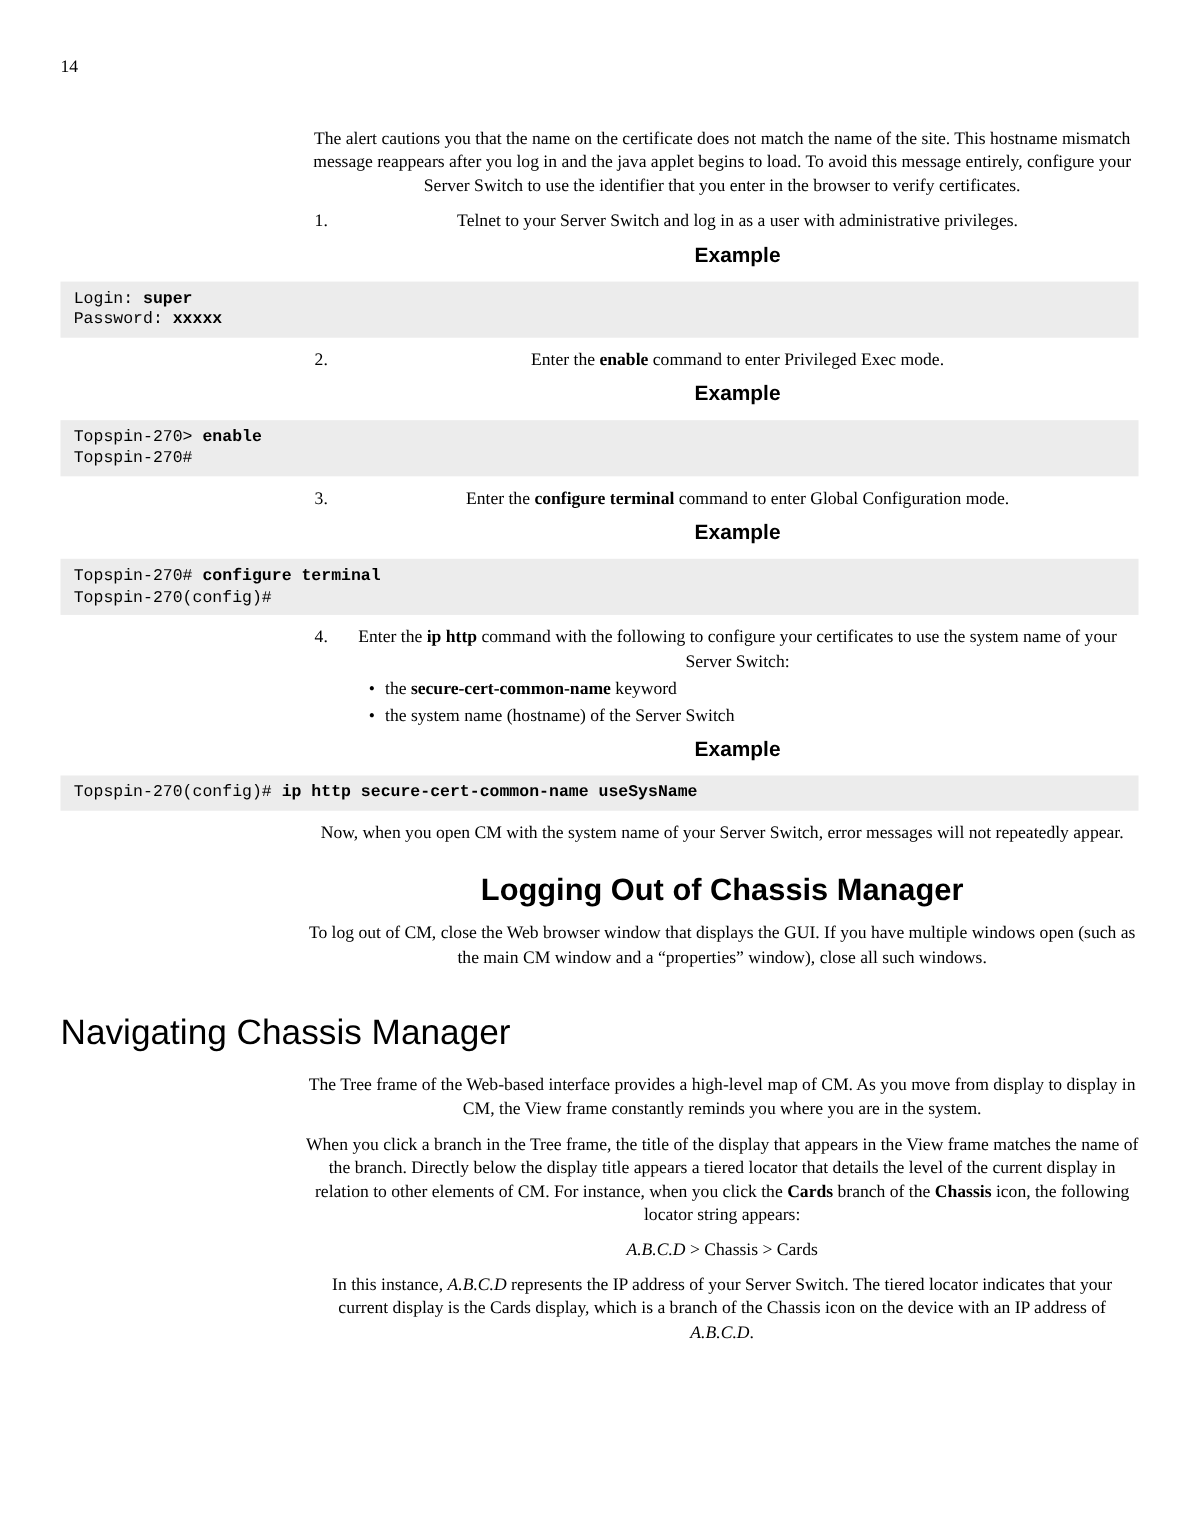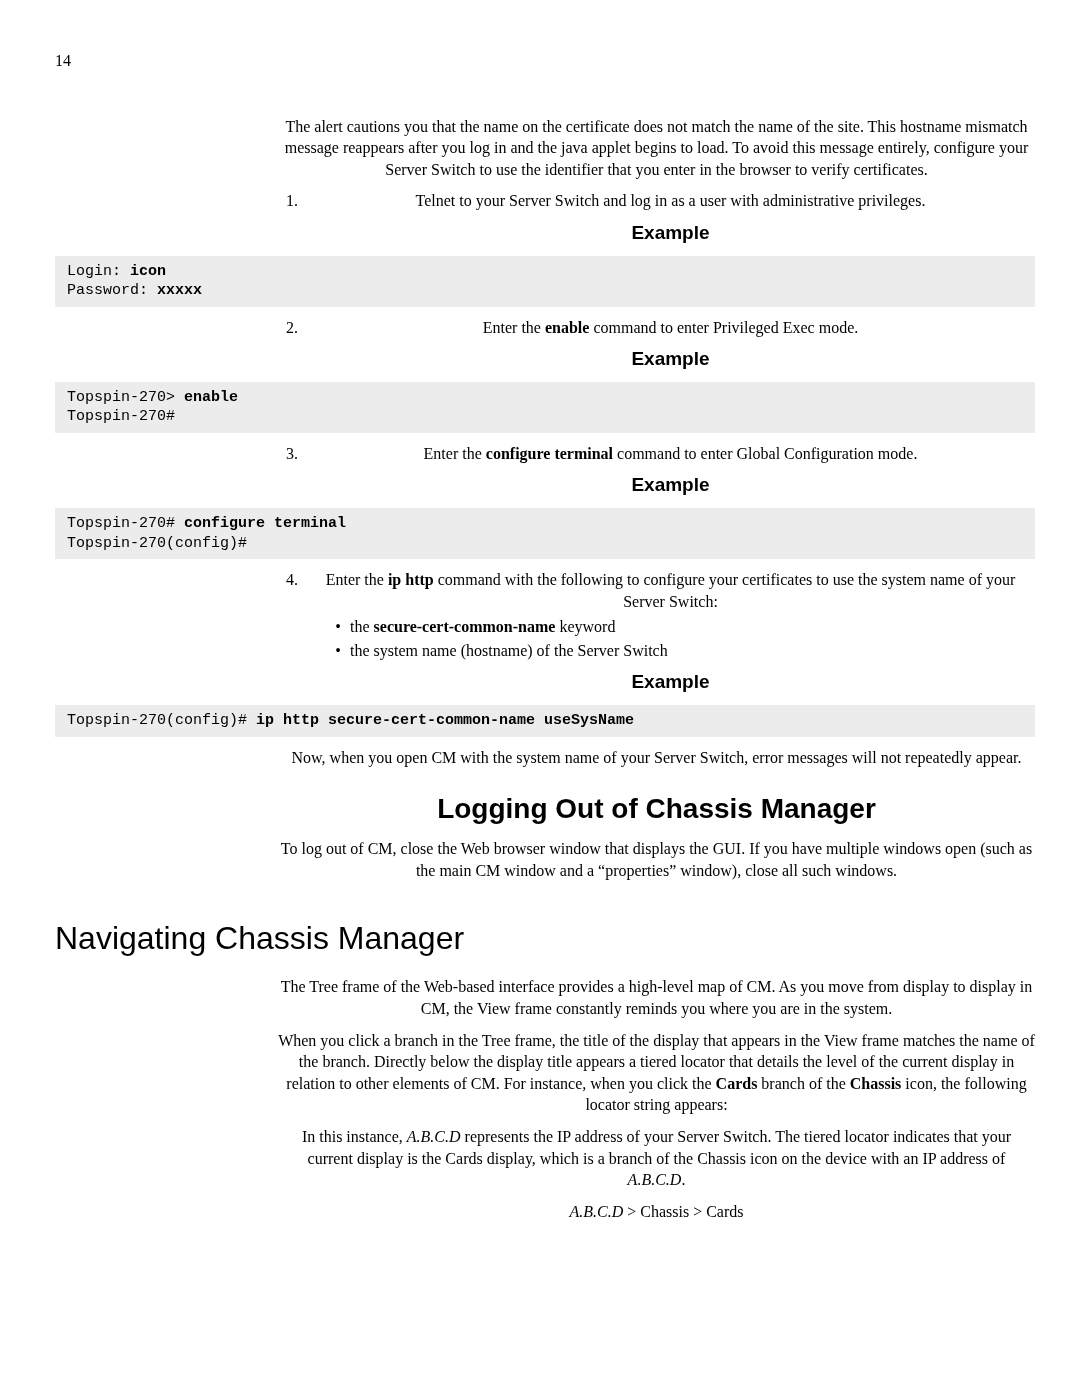--- a/index.html
+++ b/index.html
@@ -89,21 +89,21 @@
 
   <div class="ol-item">
     <div class="ol-num">1.</div>
     <div class="ol-body">
       <div>Telnet to your Server Switch and log in as a user with administrative privileges.</div>
       <div class="example-label">Example</div>
     </div>
   </div>
 </div>
 
-<div class="codeblock"><span>Login: </span><span class="b">icon</span>
+<div class="codeblock"><span>Login: </span><span class="b">super</span>
 <span>Password: </span><span class="b">xxxxx</span></div>
 
 <div class="content-col">
 
   <div class="ol-item">
     <div class="ol-num">2.</div>
     <div class="ol-body">
       <div><span>Enter the </span><span class="bold">enable</span><span> command to enter Privileged Exec mode.</span></div>
       <div class="example-label">Example</div>
     </div>
@@ -155,15 +155,15 @@
 
   <h2 class="sub">Logging Out of Chassis Manager</h2>
   <p>To log out of CM, close the Web browser window that displays the GUI. If you have multiple windows open (such as the main CM window and a “properties” window), close all such windows.</p>
 </div>
 
 <h1 class="main">Navigating Chassis Manager</h1>
 
 <div class="content-col">
   <p>The Tree frame of the Web-based interface provides a high-level map of CM. As you move from display to display in CM, the View frame constantly reminds you where you are in the system.</p>
   <p><span>When you click a branch in the Tree frame, the title of the display that appears in the View frame matches the name of the branch. Directly below the display title appears a tiered locator that details the level of the current display in relation to other elements of CM. For instance, when you click the </span><span class="bold">Cards</span><span> branch of the </span><span class="bold">Chassis</span><span> icon, the following locator string appears:</span></p>
+  <p><span class="italic">A.B.C.D</span><span> &gt; Chassis &gt; Cards</span></p>
   <p><span>In this instance, </span><span class="italic">A.B.C.D</span><span> represents the IP address of your Server Switch. The tiered locator indicates that your current display is the Cards display, which is a branch of the Chassis icon on the device with an IP address of </span><span class="italic">A.B.C.D</span><span>.</span></p>
-  <p><span class="italic">A.B.C.D</span><span> &gt; Chassis &gt; Cards</span></p>
 </div>
 
 </body></html>

